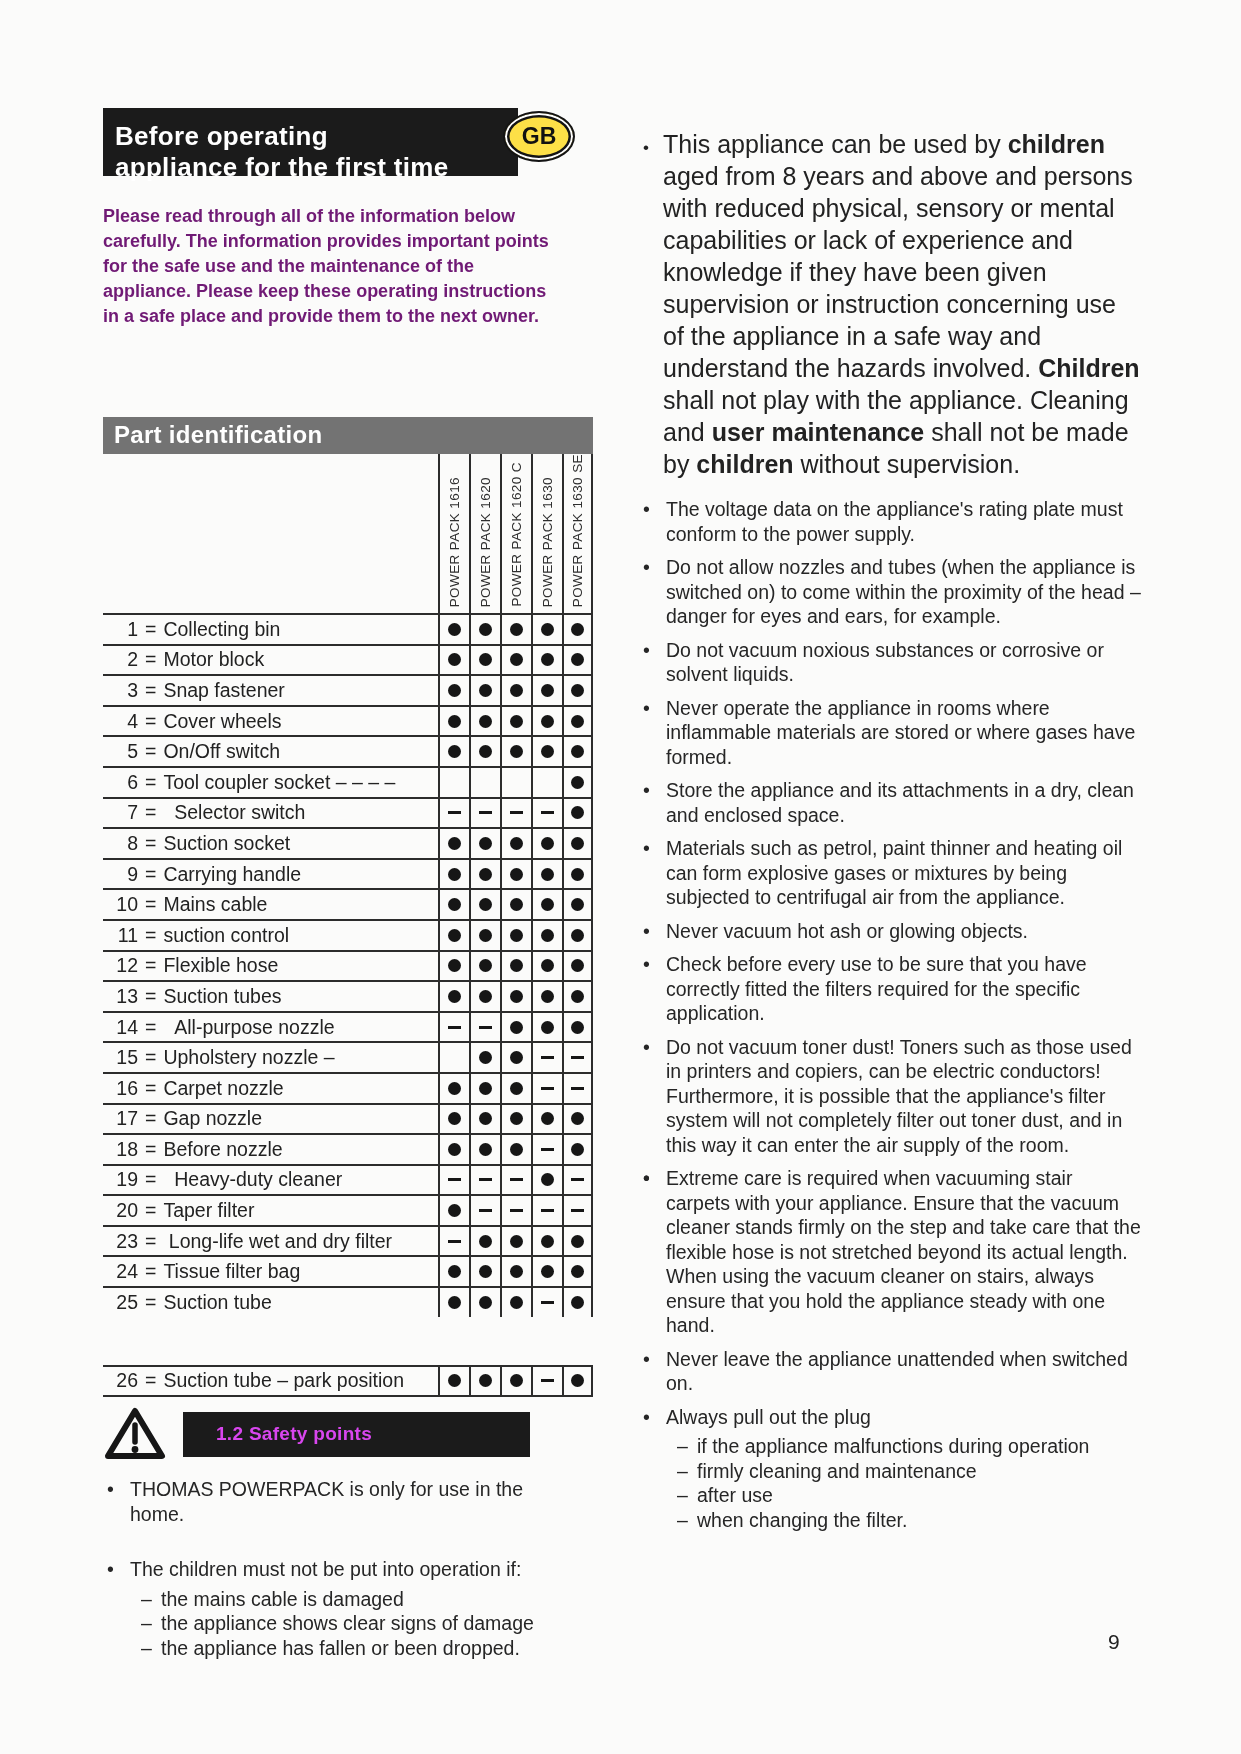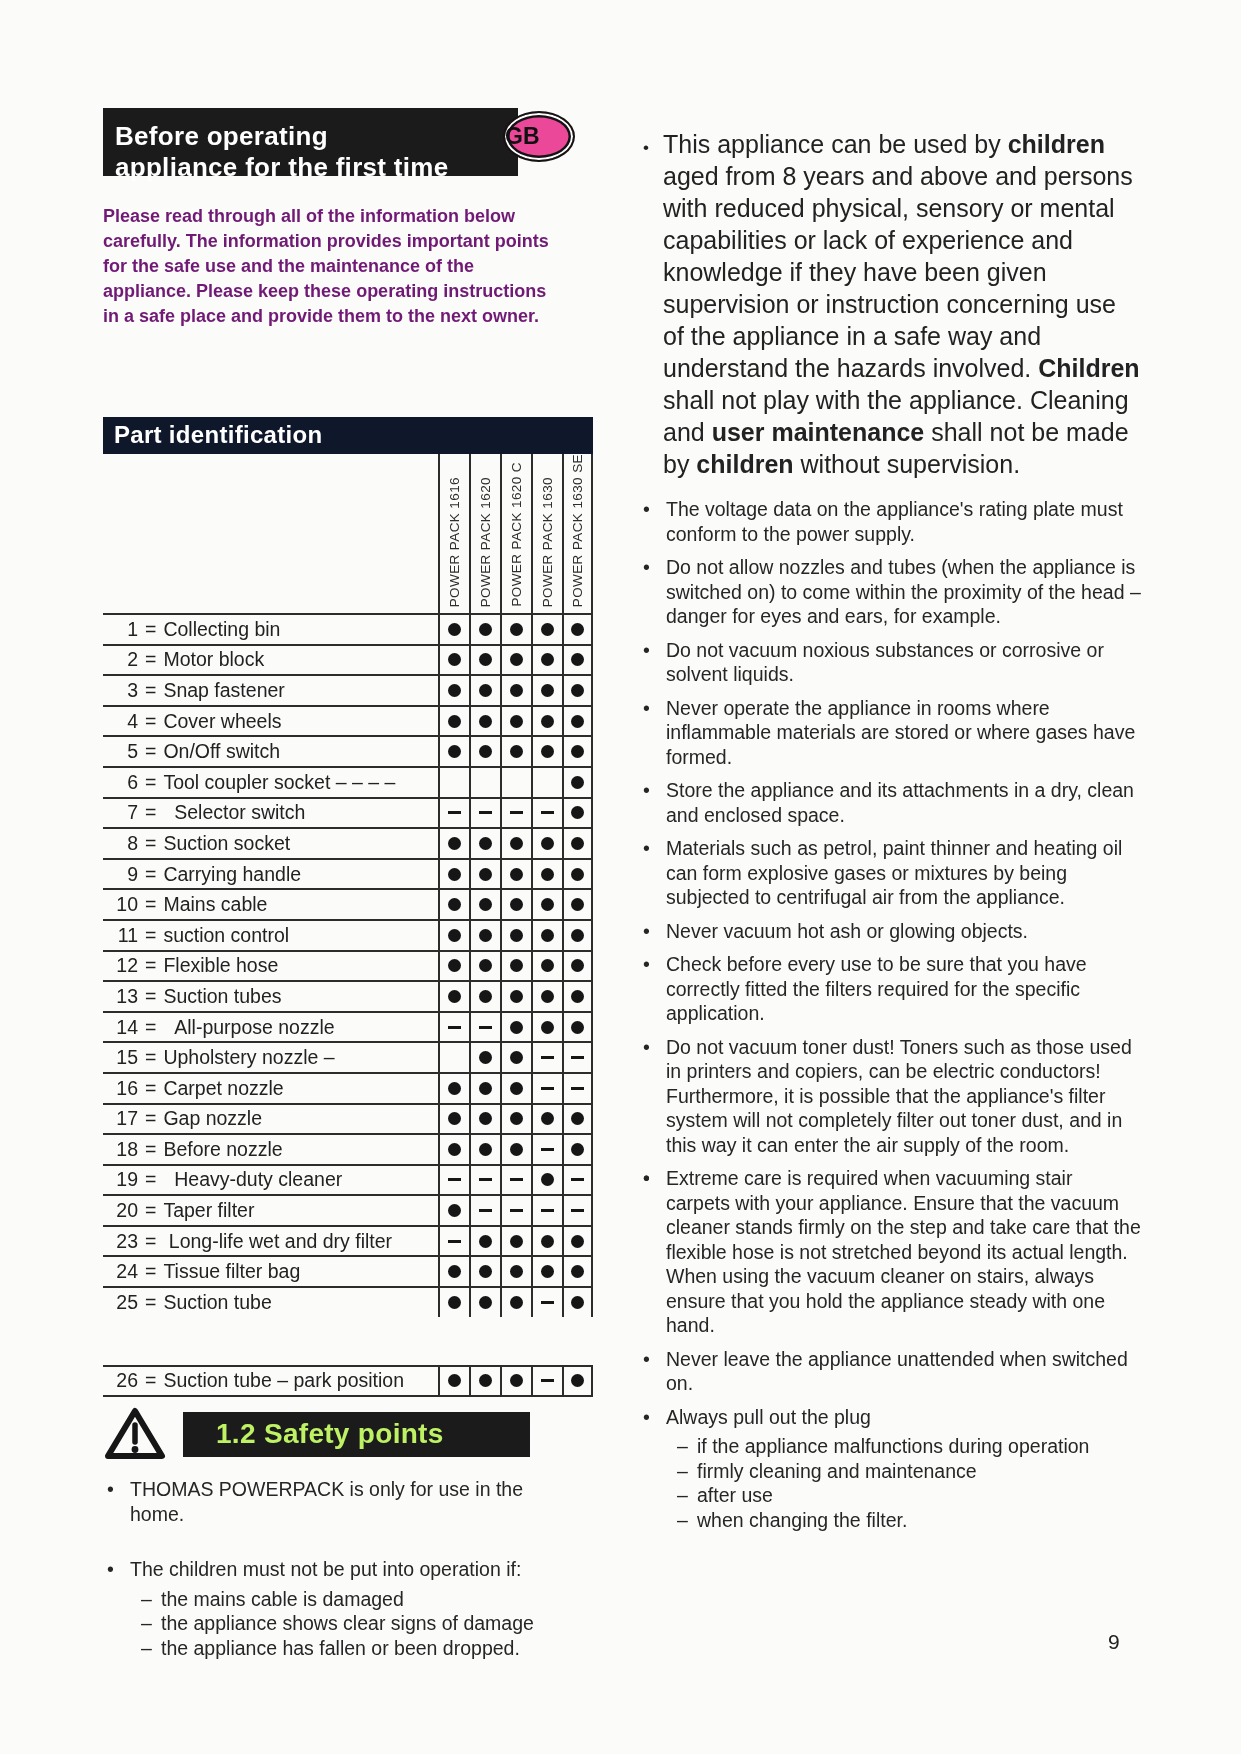--- a/index.html
+++ b/index.html
@@ -12,32 +12,32 @@
   .page{position:absolute;inset:0;}
 
   
   .title-box{
     position:absolute;left:103px;top:108px;width:415px;height:68px;
     background:#1b1b1b;color:#fff;font-weight:bold;font-size:26px;line-height:31px;
     padding:13px 0 0 12px;box-sizing:border-box;letter-spacing:0.3px;
   }
   .gb-badge{
     position:absolute;left:503px;top:111px;width:68px;height:47px;
-    background:#ec4899;border:2.5px solid #141414;border-radius:50%;
+    background:#fde047;border:2.5px solid #141414;border-radius:50%;
     box-shadow: inset 0 0 0 2px #fff, inset 0 0 0 4.5px #141414;
-    display:flex;align-items:center;
+    display:flex;align-items:center;justify-content:center;
     font-weight:bold;font-size:23px;color:#111;
   }
   .intro{
     position:absolute;left:103px;top:204px;width:452px;
     font-weight:bold;font-size:18px;line-height:25px;color:#701a75;margin:0;
   }
   .part-bar{
     position:absolute;left:103px;top:417px;width:490px;height:37px;
-    background:#0f172a;color:#fff;font-weight:bold;font-size:24px;line-height:36px;
+    background:#737373;color:#fff;font-weight:bold;font-size:24px;line-height:36px;
     padding-left:11px;box-sizing:border-box;letter-spacing:0.3px;
   }
   .ptable{position:absolute;left:103px;top:454px;width:490px;}
   .thead{display:flex;height:159px;}
   .th-spacer{width:335px;}
   .th{
     width:31px;box-sizing:border-box;border-left:2px solid #2c2c2c;
     display:flex;align-items:flex-end;justify-content:center;padding-bottom:6px;
   }
   .th:last-child{border-right:2px solid #2c2c2c;}
@@ -60,22 +60,22 @@
   .tcell:last-child{border-right:2px solid #2c2c2c;}
   .dot{width:13px;height:13px;border-radius:50%;background:#161616;display:block;}
   .dash{width:13px;height:3px;background:#161616;display:block;}
 
   .safety-row{
     position:absolute;left:103px;top:1406px;width:427px;
     display:flex;align-items:center;
   }
   .warn{flex:none;width:64px;height:56px;display:block;}
   .safety-bar{
-    flex:1;height:45px;background:#1b1b1b;color:#bef264;margin-left:16px;
-    font-weight:bold;font-size:28px;line-height:44px;padding-left:33px;
+    flex:1;height:45px;background:#1b1b1b;color:#d946ef;margin-left:16px;
+    font-weight:bold;font-size:19px;line-height:44px;padding-left:33px;
     box-sizing:border-box;letter-spacing:0.3px;
   }
   .safety-bullets{position:absolute;left:105px;top:1477px;width:462px;}
 
   
   .rb{position:relative;padding-left:25px;font-size:19.5px;line-height:24.5px;
       margin-bottom:9px;color:#262626;}
   .rb .bmark{position:absolute;left:2px;top:0;}
   .rb .subs{margin-top:5px;margin-left:11px;}
   .sub{display:flex;}

